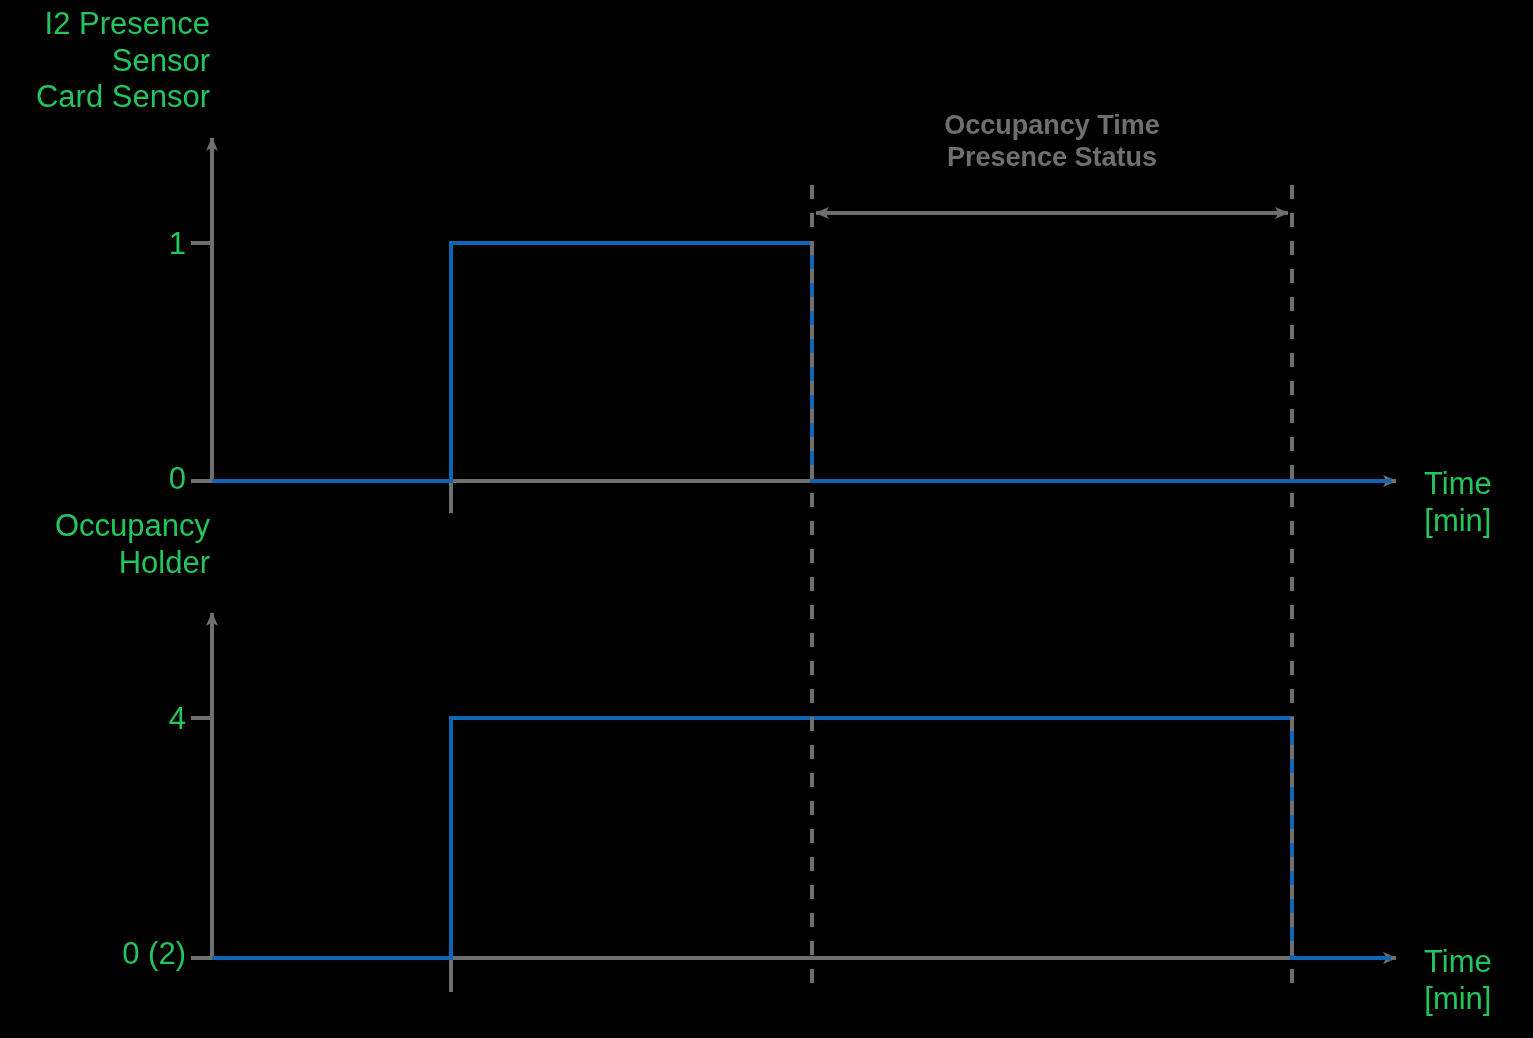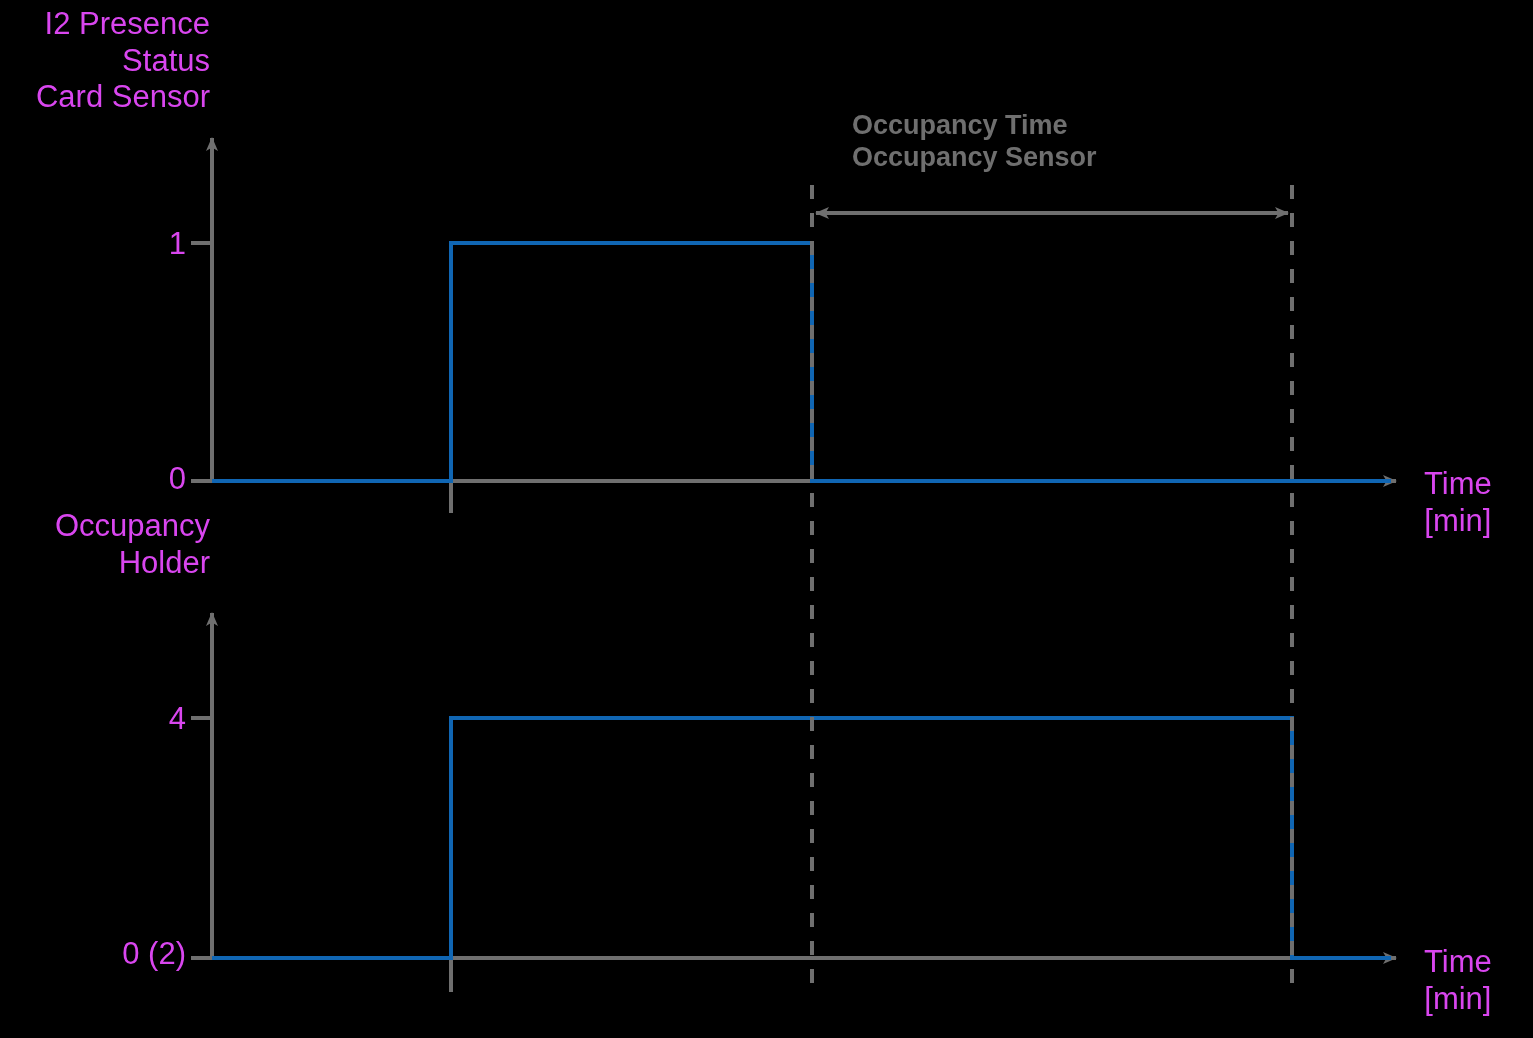--- a/index.html
+++ b/index.html
@@ -23,21 +23,21 @@
   #figure svg {
     position: absolute;
     top: 0;
     left: 0;
     width: 1533px;
     height: 1038px;
     display: block;
   }
   .lbl {
     position: absolute;
-    color: #d946ef;
+    color: #22c55e;
     font-family: "Liberation Sans", sans-serif;
     font-weight: 400;
     line-height: 1.18;
     white-space: pre;
     letter-spacing: 0px;
   }
   .lbl-title {
     font-size: 31px;
     text-align: right;
     width: 210px;
@@ -47,21 +47,21 @@
     font-size: 31px;
     text-align: right;
   }
   .lbl-axis {
     font-size: 31px;
     text-align: center;
   }
   .lbl-annot {
     font-size: 27px;
     font-weight: bold;
-    text-align: left;
+    text-align: center;
     color: #6f6f6f;
   }
   #title-top      { top: 6px;   }
   #title-bottom   { top: 508px; }
   #tick-top-1     { top: 226px;  left: 120px; width: 66px; }
   #tick-top-0     { top: 461px;  left: 120px; width: 66px; }
   #tick-bot-4     { top: 701px;  left: 120px; width: 66px; }
   #tick-bot-0     { top: 936px;  left: 90px;  width: 96px; }
   #xlabel-top     { top: 466px;  left: 1424px; }
   #xlabel-bottom  { top: 944px;  left: 1424px; }
@@ -109,29 +109,29 @@
 
       <polyline points="212,958 451,958 451,718 1292,718 1292,958 1391,958" fill="none" stroke="#1066b3" stroke-width="4" stroke-linejoin="miter" stroke-linecap="butt"></polyline>
     </g>
 
     <line x1="812" y1="185" x2="812" y2="993" stroke="#6f6f6f" stroke-width="4" stroke-dasharray="14 14"></line>
     <line x1="1292" y1="185" x2="1292" y2="993" stroke="#6f6f6f" stroke-width="4" stroke-dasharray="14 14"></line>
 
     <line x1="816" y1="213" x2="1288" y2="213" stroke="#6f6f6f" stroke-width="4" marker-start="url(#arrowGrayStart)" marker-end="url(#arrowGray)"></line>
   </svg>
 
-  <div class="lbl lbl-title" id="title-top"><span>I2 Presence</span><br><span>Status</span><br><span>Card Sensor</span></div>
+  <div class="lbl lbl-title" id="title-top"><span>I2 Presence</span><br><span>Sensor</span><br><span>Card Sensor</span></div>
 
   <div class="lbl lbl-title" id="title-bottom"><span>Occupancy</span><br><span>Holder</span></div>
 
   <div class="lbl lbl-tick" id="tick-top-1">1</div>
   <div class="lbl lbl-tick" id="tick-top-0">0</div>
 
   <div class="lbl lbl-tick" id="tick-bot-4">4</div>
   <div class="lbl lbl-tick" id="tick-bot-0">0 (2)</div>
 
   <div class="lbl lbl-axis" id="xlabel-top"><span>Time</span><br><span>[min]</span></div>
 
   <div class="lbl lbl-axis" id="xlabel-bottom"><span>Time</span><br><span>[min]</span></div>
 
-  <div class="lbl lbl-annot" id="annot"><span>Occupancy Time</span><br><span>Occupancy Sensor</span></div>
+  <div class="lbl lbl-annot" id="annot"><span>Occupancy Time</span><br><span>Presence Status</span></div>
 
 </div>
 
 </body></html>

